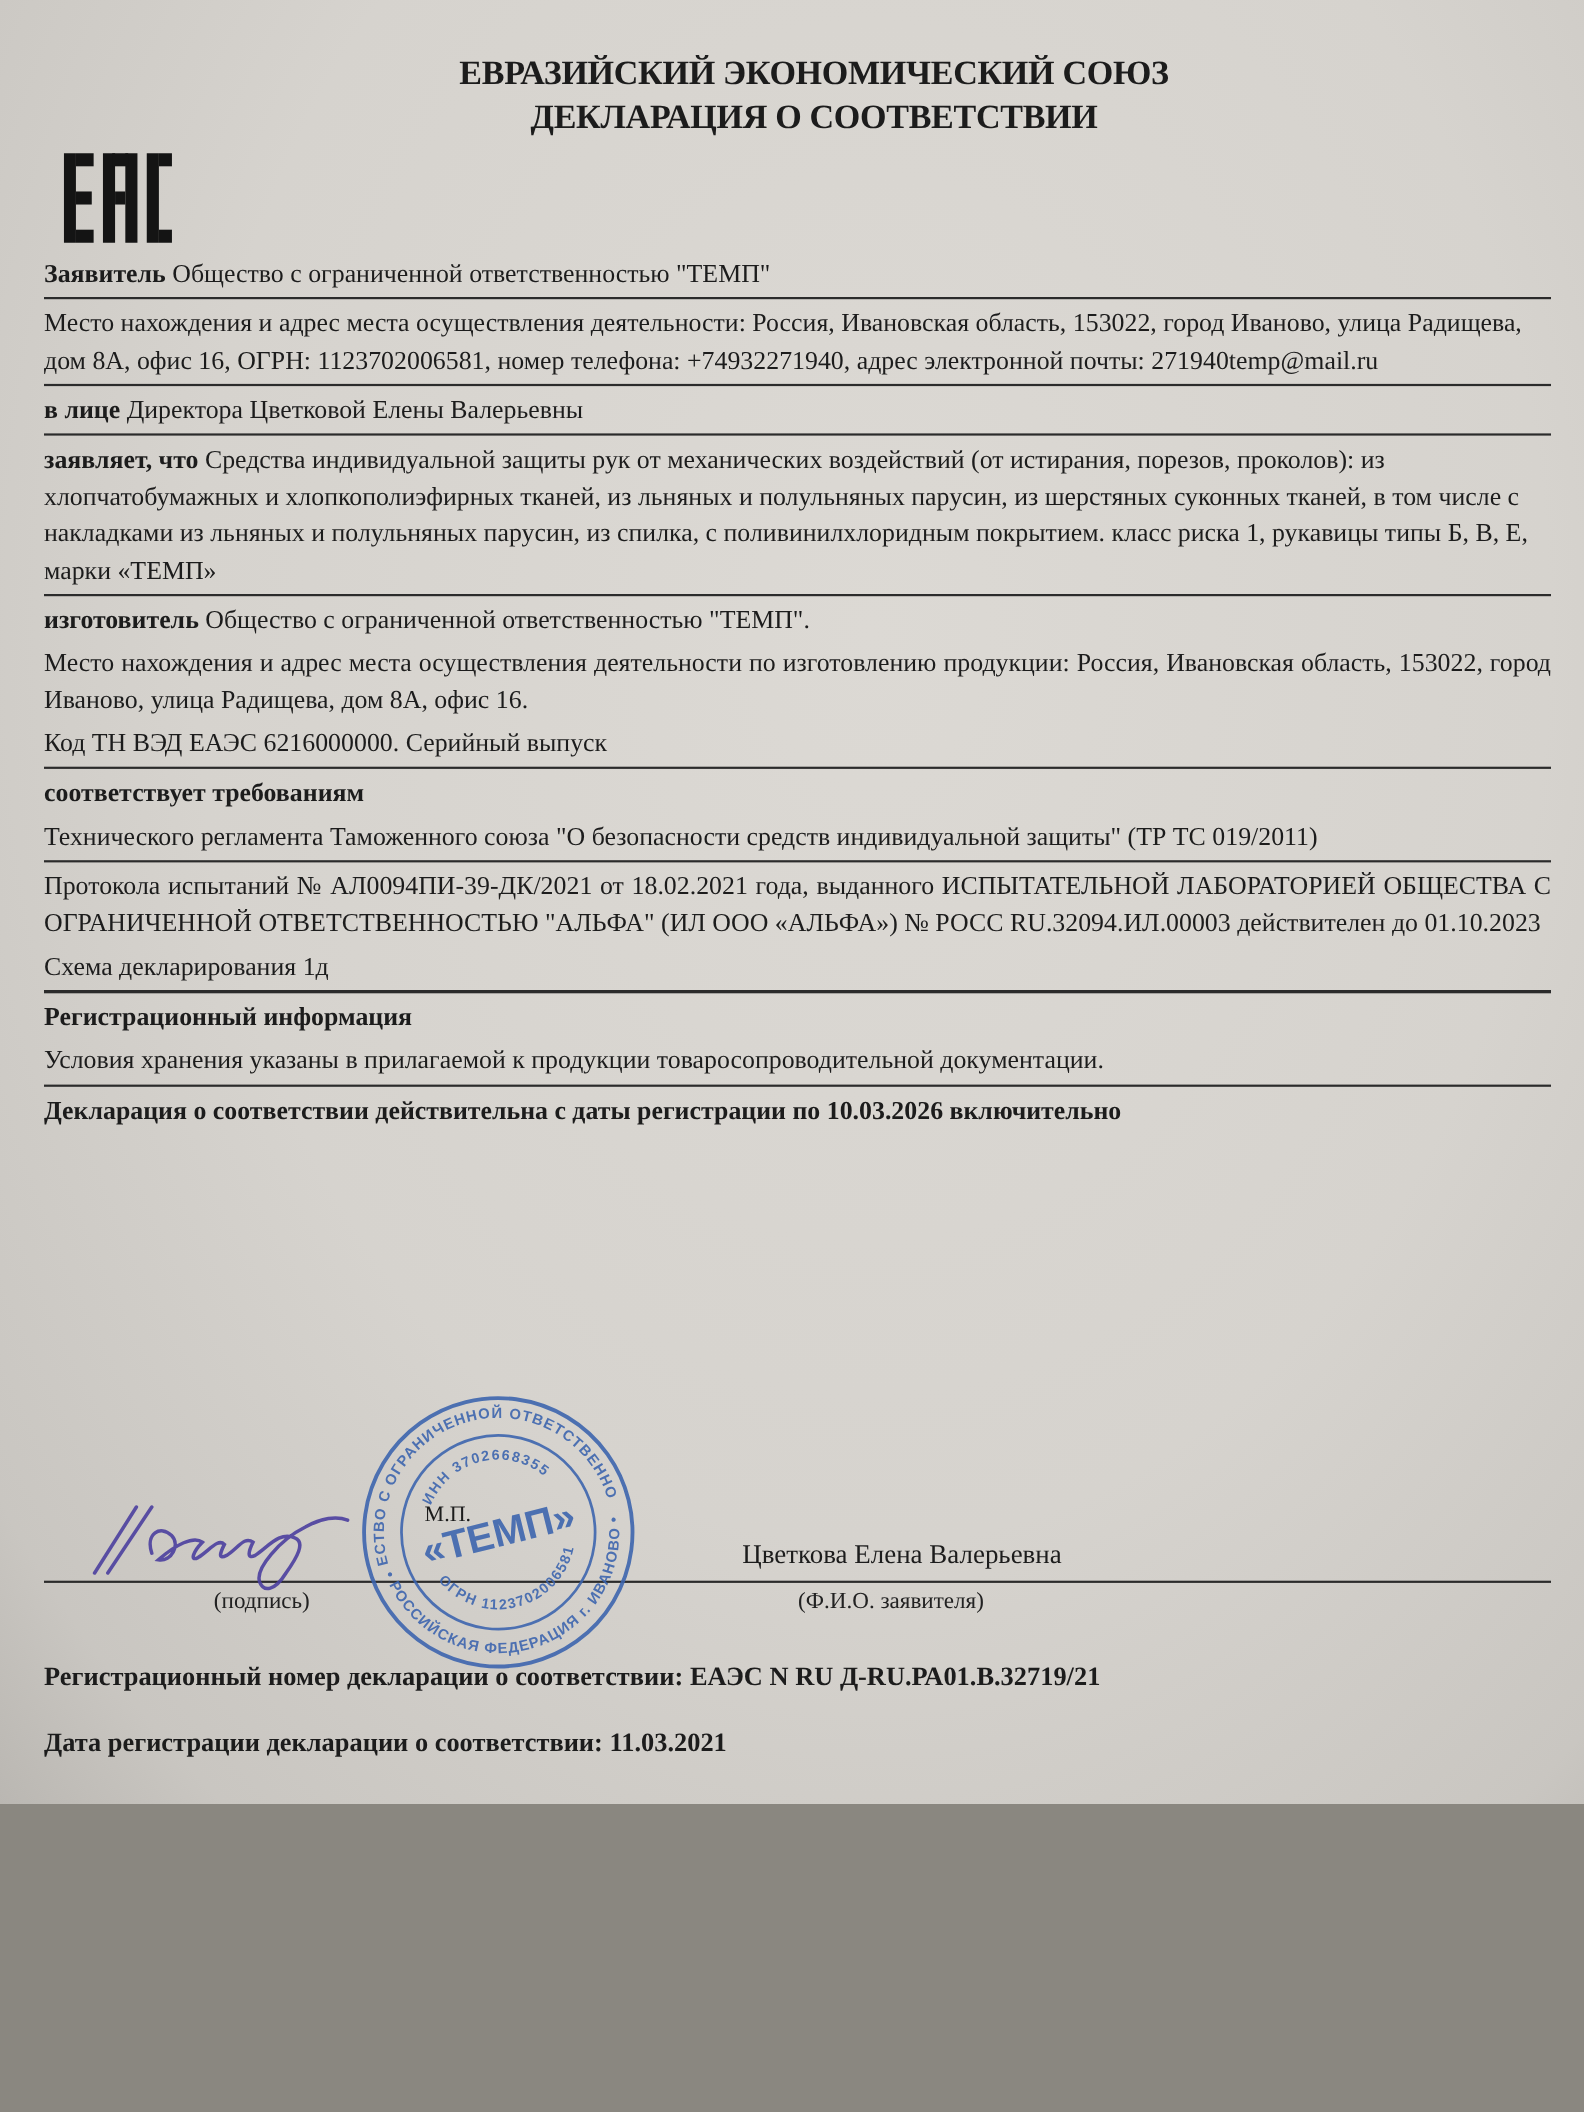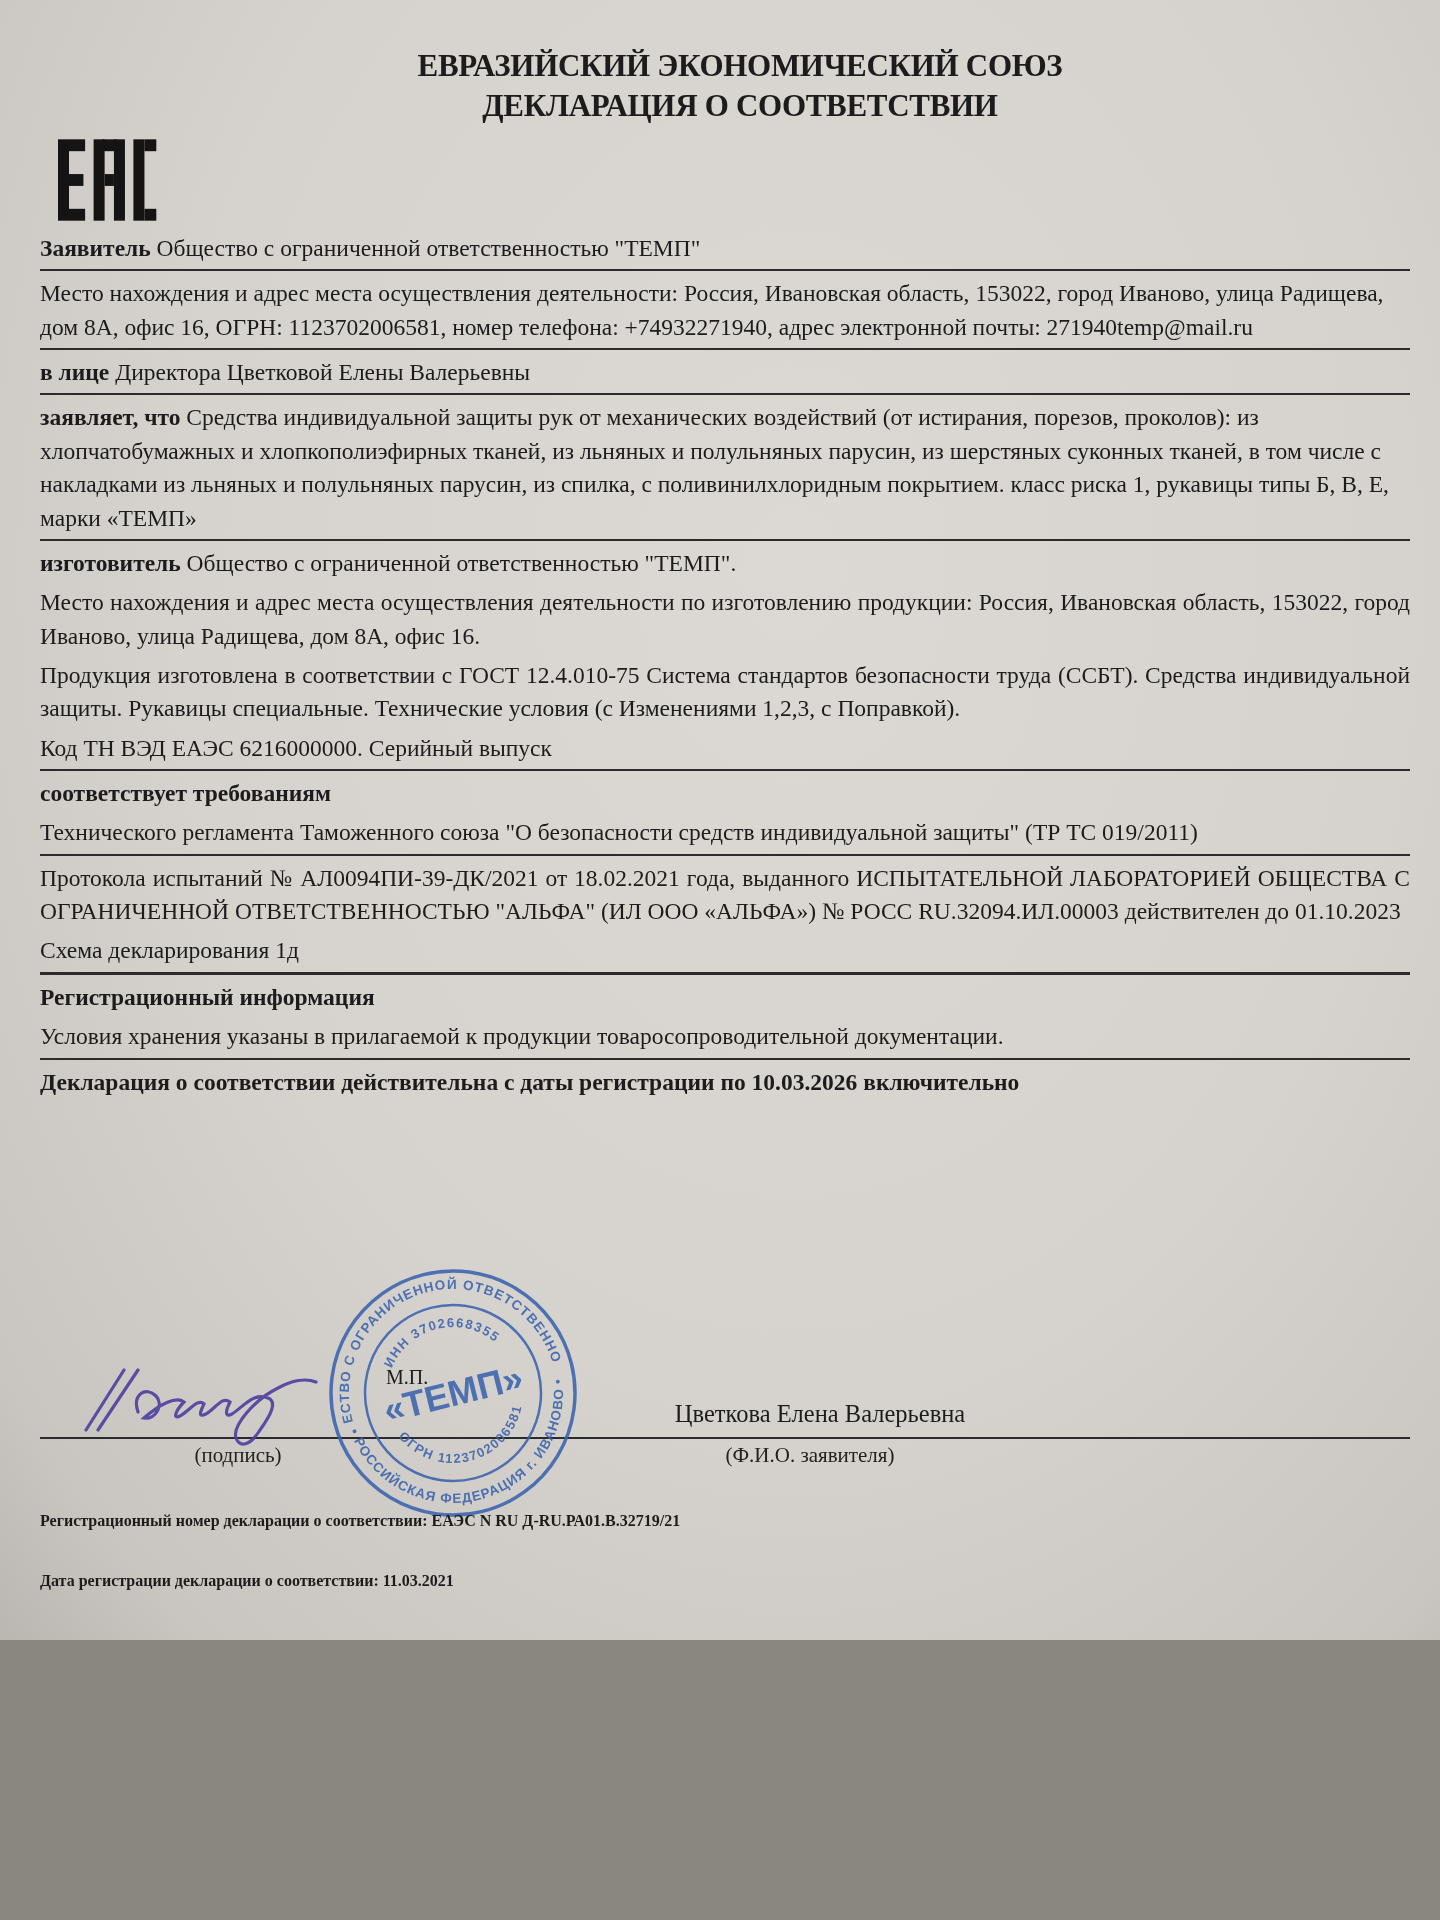--- a/index.html
+++ b/index.html
@@ -32,21 +32,21 @@
   .heading{font-weight:bold;margin:8px 0 4px 0;}
   
   .sig-line{position:absolute;left:40px;width:1370px;border-top:2px solid #2b2b2b;top:1437px;}
   .sig-caption{position:absolute;font-size:21px;color:#222;}
   .sig-caption.podpis{left:118px;top:1443px;width:240px;text-align:center;}
   .sig-caption.fio{left:660px;top:1443px;width:300px;text-align:center;}
   .sig-name{position:absolute;left:640px;top:1400px;width:360px;text-align:center;font-size:24.5px;}
   .mp-label{position:absolute;left:386px;top:1366px;font-size:20px;font-weight:normal;color:#1c1c1c;}
   .signature-svg{position:absolute;left:72px;top:1352px;}
   .stamp{position:absolute;left:322px;top:1262px;opacity:0.88;transform:rotate(-14deg);}
-  .footer-line{position:absolute;left:40px;font-weight:bold;font-size:16px;}
+  .footer-line{position:absolute;left:40px;font-weight:bold;font-size:24px;}
   .reg-number{top:1512px;}
   .reg-date{top:1572px;}
 </style>
 </head>
 <body>
 
 <div class="page">
   <div class="content">
 
     <div class="title">
@@ -80,21 +80,20 @@
       <hr class="rule">
 
       <p class="para"><b class="lead">в лице</b> <span>Директора Цветковой Елены Валерьевны</span></p>
       <hr class="rule">
 
       <p class="para"><b class="lead">заявляет, что</b> <span>Средства индивидуальной защиты рук от механических воздействий (от истирания, порезов, проколов): из хлопчатобумажных и хлопкополиэфирных тканей, из льняных и полульняных парусин, из шерстяных суконных тканей, в том числе с накладками из льняных и полульняных парусин, из спилка, с поливинилхлоридным покрытием. класс риска 1, рукавицы типы Б, В, Е, марки «ТЕМП»</span></p>
       <hr class="rule">
 
       <p class="para"><b class="lead">изготовитель</b> <span>Общество с ограниченной ответственностью "ТЕМП".</span></p>
       <p class="para just">Место нахождения и адрес места осуществления деятельности по изготовлению продукции: Россия, Ивановская область, 153022, город Иваново, улица Радищева, дом 8А, офис 16.</p>
-      <p class="para just">Продукция изготовлена в соответствии с ГОСТ 12.4.010-75 Система стандартов безопасности труда (ССБТ). Средства индивидуальной защиты. Рукавицы специальные. Технические условия (с Изменениями 1,2,3, с Поправкой).</p>
       <p class="para">Код ТН ВЭД ЕАЭС 6216000000. Серийный выпуск</p>
       <hr class="rule">
 
       <p class="para heading">соответствует требованиям</p>
       <p class="para">Технического регламента Таможенного союза "О безопасности средств индивидуальной защиты" (ТР ТС 019/2011)</p>
       <hr class="rule">
 
       <p class="para just">Протокола испытаний № АЛ0094ПИ-39-ДК/2021 от 18.02.2021 года, выданного ИСПЫТАТЕЛЬНОЙ ЛАБОРАТОРИЕЙ ОБЩЕСТВА С ОГРАНИЧЕННОЙ ОТВЕТСТВЕННОСТЬЮ "АЛЬФА" (ИЛ ООО «АЛЬФА») № РОСС RU.32094.ИЛ.00003 действителен до 01.10.2023</p>
       <p class="para">Схема декларирования 1д</p>
       <hr class="rule thick">

